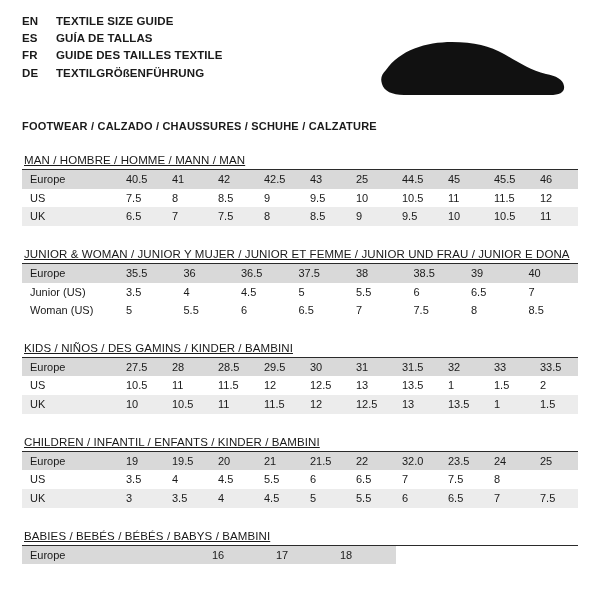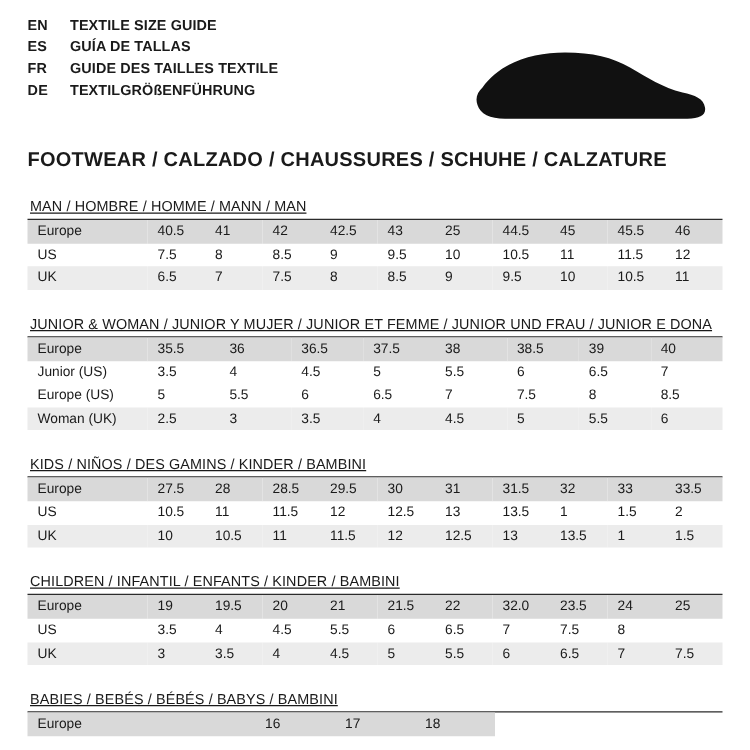--- a/index.html
+++ b/index.html
@@ -50,21 +50,21 @@
   .shoe-art {
     position: absolute;
     right: 10px;
     top: 22px;
     width: 190px;
     height: 70px;
   }
 
   .section-title {
     font-weight: bold;
-    font-size: 16px;
+    font-size: 11px;
     letter-spacing: 0.2px;
     margin: 14px 0 0 0;
   }
 
   
   .block {
     margin-top: 22px;
   }
   .block-title {
     font-size: 11.5px;
@@ -211,40 +211,29 @@
               <td>3.5</td>
               <td>4</td>
               <td>4.5</td>
               <td>5</td>
               <td>5.5</td>
               <td>6</td>
               <td>6.5</td>
               <td>7</td>
             </tr>
             <tr>
-              <td class="lbl">Europe (US)</td>
+              <td class="lbl">Woman (US)</td>
               <td>5</td>
               <td>5.5</td>
               <td>6</td>
               <td>6.5</td>
               <td>7</td>
               <td>7.5</td>
               <td>8</td>
               <td>8.5</td>
-            </tr>
-            <tr class="alt">
-              <td class="lbl">Woman (UK)</td>
-              <td>2.5</td>
-              <td>3</td>
-              <td>3.5</td>
-              <td>4</td>
-              <td>4.5</td>
-              <td>5</td>
-              <td>5.5</td>
-              <td>6</td>
             </tr>
           </tbody>
         </table>
       </div>
       <div class="block">
         <div class="block-title">KIDS / NIÑOS / DES GAMINS / KINDER / BAMBINI</div>
         <div class="rule"></div>
         <table class="sizes">
           <tbody>
             <tr class="shaded">

